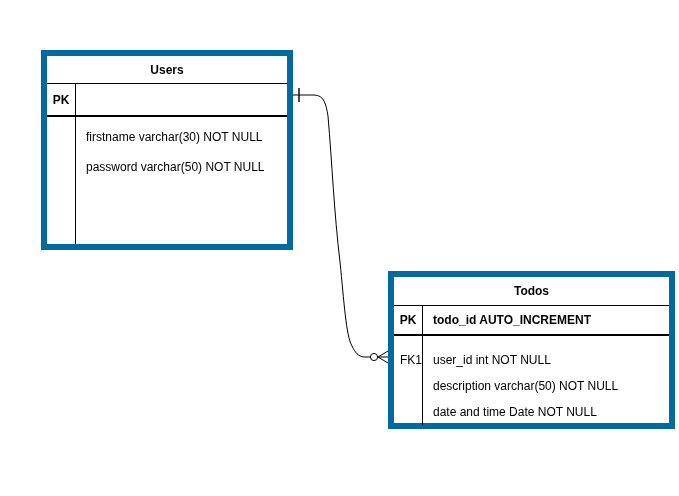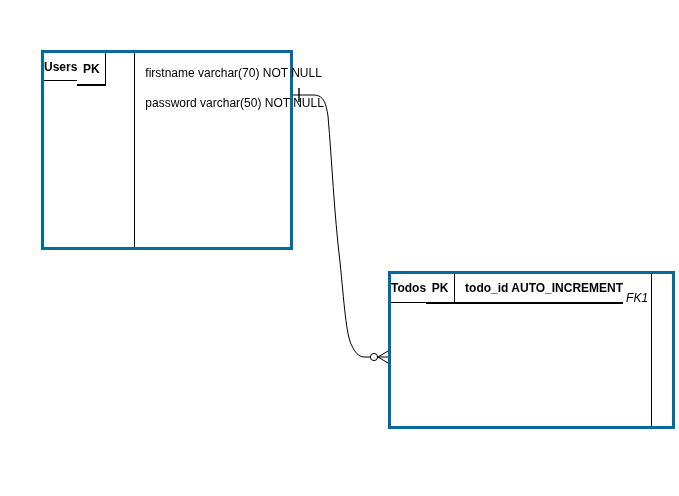--- a/index.html
+++ b/index.html
@@ -20,23 +20,24 @@
   .wire-layer {
     position: absolute;
     left: 0;
     top: 0;
     width: 679px;
     height: 496px;
   }
   .er-table {
     position: absolute;
     box-sizing: border-box;
-    border: 3px solid #0369a1;
+    border: 6px solid #0369a1;
     background: #ffffff;
     display: flex;
+    flex-direction: column;
   }
   .er-table.users { left: 41px; top: 50px; width: 252px; height: 200px; }
   .er-table.todos { left: 388px; top: 271px; width: 287px; height: 158px; }
   .er-header {
     box-sizing: border-box;
     border-bottom: 1px solid #000000;
     font-weight: bold;
     text-align: center;
     display: flex;
     align-items: center;
@@ -79,22 +80,21 @@
   }
   .users .er-attrs { padding-top: 5px; }
   .todos .er-attrs { padding-top: 11px; }
   .attr { line-height: 30px; white-space: nowrap; }
   .todos .attr { line-height: 26px; }
   .fk-key-col {
     box-sizing: border-box;
     width: 29px;
     flex: 0 0 29px;
     border-right: 1px solid #000000;
-    text-align: center;
-    font-style: italic;
+    text-align: right;
   }
   .todos .fk-key-col { padding-top: 11px; line-height: 26px; }
 </style>
 </head>
 <body>
 
 <div class="canvas">
 
   <svg class="wire-layer" viewBox="0 0 679 496">
     <path d="M293,95 L314,95 C324,95 326,104 328,116 C332,162 334,212 340,262 C344,301 346,336 352,346 C355,352 358,357 365,357 L370,357" fill="none" stroke="#000000" stroke-width="1"></path>
@@ -104,30 +104,35 @@
   </svg>
 
   <div class="er-table users">
     <div class="er-header">Users</div>
     <div class="er-row pk">
       <div class="er-key">PK</div>
     </div>
     <div class="er-body">
       <div class="fk-key-col"></div>
       <div class="er-attrs">
-        <div class="attr">firstname varchar(70) NOT NULL</div>
+        <div class="attr">firstname varchar(30) NOT NULL</div>
         <div class="attr">password varchar(50) NOT NULL</div>
       </div>
     </div>
   </div>
 
   <div class="er-table todos">
     <div class="er-header">Todos</div>
     <div class="er-row pk">
       <div class="er-key">PK</div>
       <div class="er-field">todo_id AUTO_INCREMENT</div>
     </div>
     <div class="er-body">
       <div class="fk-key-col">FK1</div>
+      <div class="er-attrs">
+        <div class="attr">user_id int NOT NULL</div>
+        <div class="attr">description varchar(50) NOT NULL</div>
+        <div class="attr">date and time Date NOT NULL</div>
+      </div>
     </div>
   </div>
 
 </div>
 
 </body></html>

